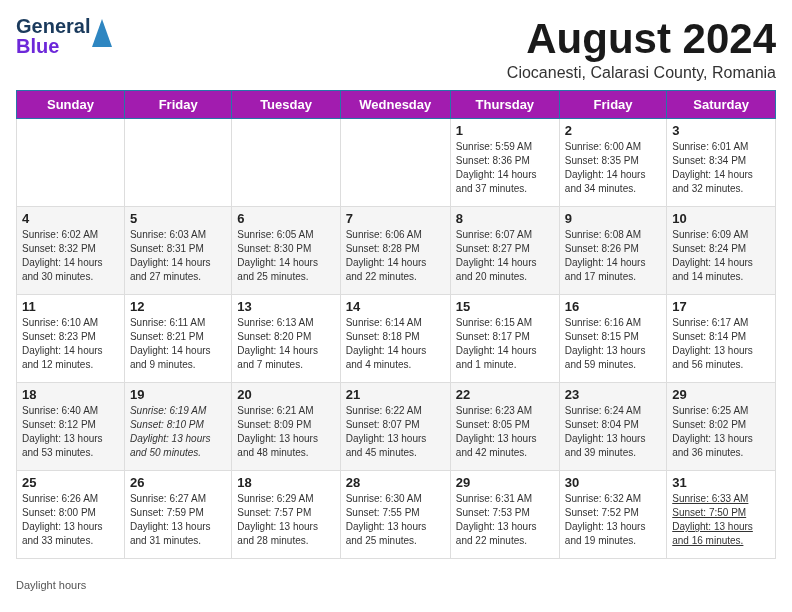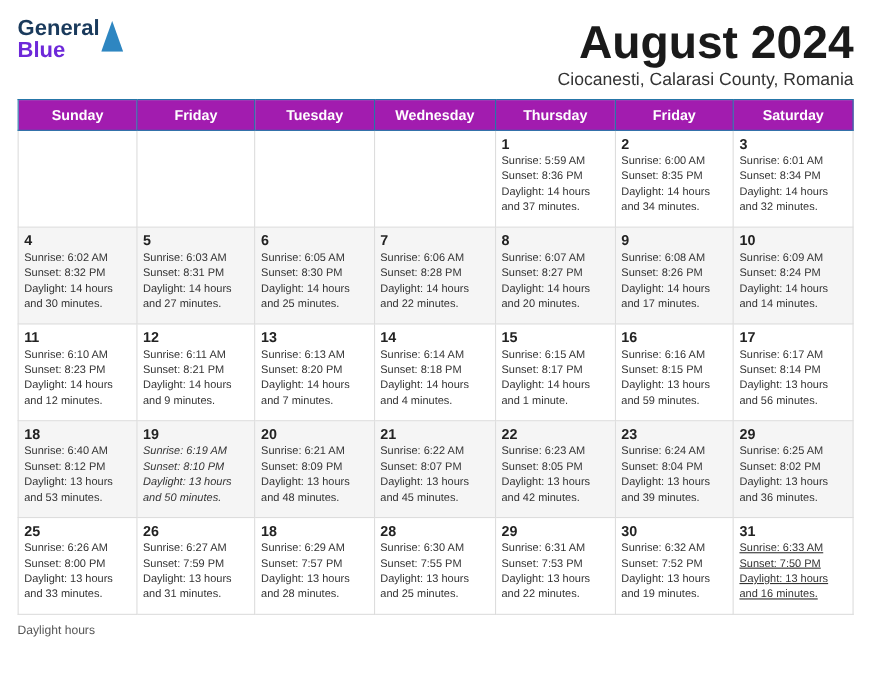--- a/index.html
+++ b/index.html
@@ -67,21 +67,21 @@
     }
     .day-info {
       font-size: 10px;
       color: #333;
       line-height: 1.4;
     }
     .empty-cell {
       background: #fff;
     }
     .footer-note {
-      margin-top: 8px;
+      margin-top: 20px;
       font-size: 11px;
       color: #555;
     }
     .logo-wrapper {
       display: flex;
       align-items: center;
       gap: 0;
     }
     .logo-left {
       font-size: 20px;

